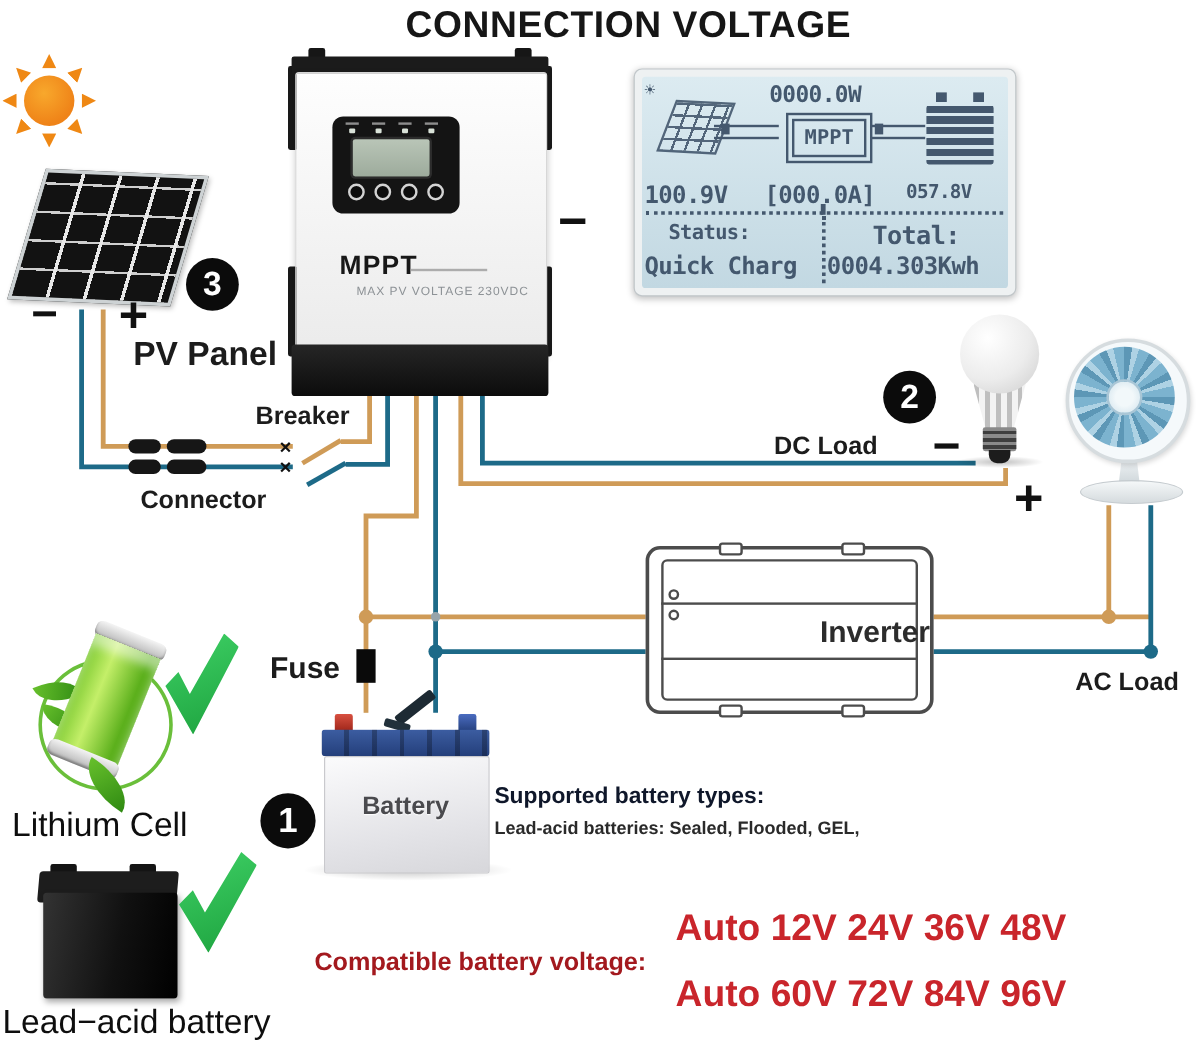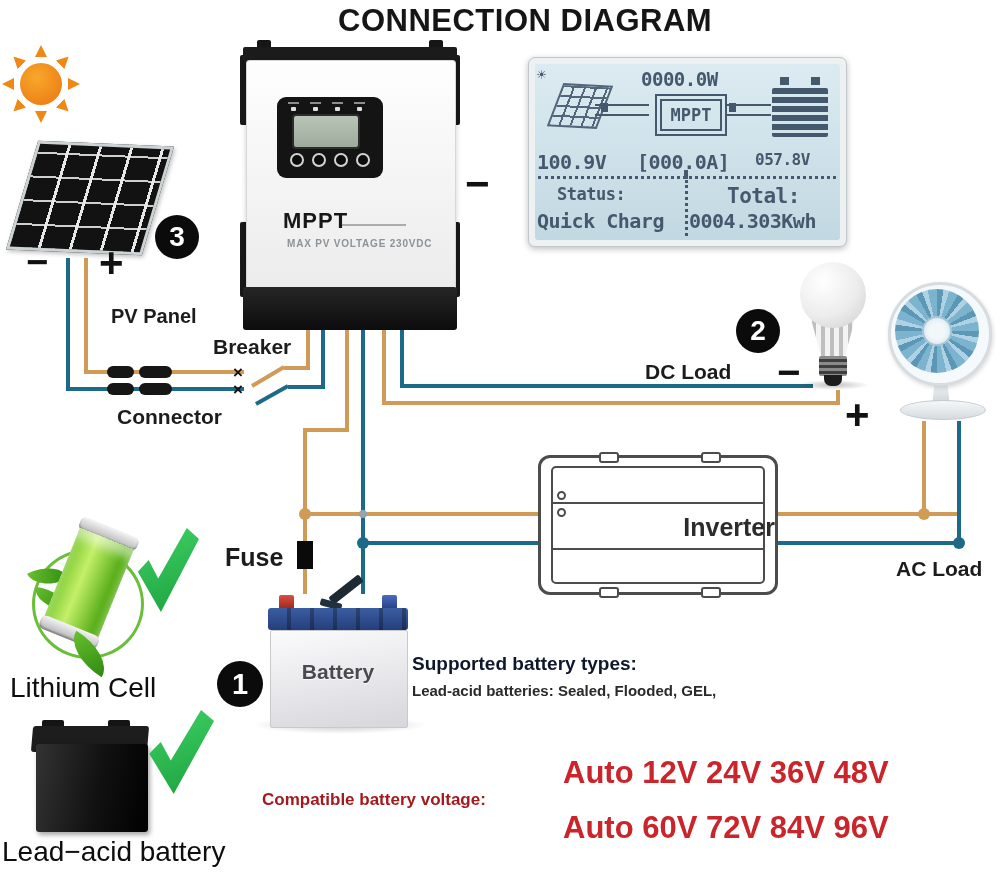--- a/index.html
+++ b/index.html
@@ -43,21 +43,21 @@
     background:linear-gradient(#262626,#0c0c0c);}
   .ctrl-face{left:277px;top:97px;width:106px;height:81px;background:#141414;border-radius:9px;}
   .ctrl-face .tick{position:absolute;top:5px;width:11px;height:2px;background:#8d8d8d;}
   .ctrl-face .led{position:absolute;top:10px;width:5px;height:4px;background:#d9e2d8;border-radius:1px;}
   .ctrl-screen{position:absolute;left:17px;top:19px;width:64px;height:31px;border-radius:2px;
     background:linear-gradient(#b9c5b7,#9dab9c);box-shadow:0 0 0 2px #2c2c2c;}
   .ctrl-btn{position:absolute;top:56px;width:14px;height:14px;border-radius:50%;background:#0c0c0c;
     border:2px solid #d3d3d3;box-sizing:border-box;}
   .ctrl-brand{left:283px;top:208px;font-size:22px;font-weight:700;letter-spacing:1px;color:#181818;}
   .ctrl-sub{left:342px;top:224px;width:64px;height:2px;background:#9b9b9b;opacity:.8;}
-  .ctrl-spec{left:287px;top:238px;font-size:10px;font-weight:700;letter-spacing:.8px;color:#8d9296;text-align:right;}
+  .ctrl-spec{left:297px;top:238px;font-size:10px;font-weight:400;letter-spacing:.8px;color:#8d9296;text-align:right;}
   
   .lcd{left:528px;top:57px;width:317px;height:188px;background:#eef1f2;border:1px solid #c0c6c9;
     border-radius:7px;box-shadow:0 2px 6px rgba(0,0,0,.25);
     font-family:"DejaVu Sans Mono",monospace;color:var(--lcd-text);font-weight:700;}
   .lcd .screen{position:absolute;inset:6px;border-radius:3px;
     background:linear-gradient(#dcebf1,#c2d8e2);}
   .lcd .t{position:absolute;white-space:nowrap;letter-spacing:-.5px;}
   .lcd .miniPanel{position:absolute;left:26px;top:26px;width:46px;height:40px;border:2px solid var(--lcd-text);
     transform:rotate(3deg) skewX(-18deg);
     background:repeating-linear-gradient(90deg,transparent 0 9px,var(--lcd-text) 9px 11px),
@@ -140,21 +140,21 @@
   .pb{left:28px;top:724px;width:134px;height:112px;}
   .pb .lid{position:absolute;left:4px;top:2px;width:116px;height:26px;background:#1d1d1d;border-radius:3px;
     transform:skewX(-5deg);}
   .pb .cap{position:absolute;top:-4px;width:22px;height:8px;background:#141414;border-radius:2px;}
   .pb .bodyb{position:absolute;left:8px;top:20px;width:112px;height:88px;border-radius:3px;
     background:linear-gradient(100deg,#333 0%,#111 55%,#000);box-shadow:2px 3px 5px rgba(0,0,0,.35);}
   
   .types-h{left:412px;top:653px;font-size:19px;font-weight:700;color:#0f172a;}
   .types-l{position:absolute;font-size:15px;font-weight:700;color:#2a2a2a;}
   .red-big{position:absolute;font-size:31px;font-weight:600;color:var(--accent-red);white-space:nowrap;}
-  .red-small{left:262px;top:790px;font-size:17px;font-weight:700;color:var(--dark-red);text-align:right;}
+  .red-small{left:262px;top:790px;font-size:21px;font-weight:700;color:var(--dark-red);text-align:right;}
   .bigname{position:absolute;font-size:28px;font-weight:400;color:#0e0e0e;white-space:nowrap;}
 </style>
 </head>
 <body>
 
 <div id="stage">
 
   <svg class="abs" width="1002" height="872" style="left:0;top:0" viewBox="0 0 1002 872">
     <g fill="none" stroke-width="4">
       <polyline points="86,258 86,372 244,372" style="stroke:var(--wire-orange)"></polyline>
@@ -176,39 +176,39 @@
       <line x1="959" y1="543" x2="959" y2="421" style="stroke:var(--wire-blue)"></line>
     </g>
     <circle cx="305" cy="514" r="6" style="fill:var(--wire-orange)"></circle>
     <circle cx="924" cy="514" r="6" style="fill:var(--wire-orange)"></circle>
     <circle cx="363" cy="543" r="6" style="fill:var(--wire-blue)"></circle>
     <circle cx="959" cy="543" r="6" style="fill:var(--wire-blue)"></circle>
     <circle cx="363" cy="514" r="4" fill="#97a4ab"></circle>
     <rect x="297" y="541" width="16" height="28" fill="#0a0a0a"></rect>
   </svg>
 
-  <div class="lbl" id="title">CONNECTION DIAGRAM</div>
+  <div class="lbl" id="title">CONNECTION VOLTAGE</div>
 
   <div class="abs sun">
     <span class="ray" style="--r:0deg"></span>
       <span class="ray" style="--r:45deg"></span>
     <span class="ray" style="--r:90deg"></span>
       <span class="ray" style="--r:135deg"></span>
     <span class="ray" style="--r:180deg"></span>
       <span class="ray" style="--r:225deg"></span>
     <span class="ray" style="--r:270deg"></span>
       <span class="ray" style="--r:315deg"></span>
     <span class="core"></span>
   </div>
 
   <div class="abs pv-panel"></div>
   <div class="badge" style="left:155px;top:215px;width:44px;height:44px;font-size:28px;">3</div>
   <span class="sign" style="left:26px;top:243px;font-size:38px;">−</span>
   <span class="sign" style="left:99px;top:242px;font-size:42px;">+</span>
-  <div class="lbl" style="left:111px;top:305px;font-size:20px;">PV Panel</div>
+  <div class="lbl" style="left:111px;top:279px;font-size:28px;">PV Panel</div>
 
   <div class="mc4" style="left:107px;top:366px;width:27px;"></div>
   <div class="mc4" style="left:139px;top:366px;width:33px;"></div>
   <div class="mc4" style="left:107px;top:383px;width:27px;"></div>
   <div class="mc4" style="left:139px;top:383px;width:33px;"></div>
   <span class="xmark" style="left:233px;top:364px;">×</span>
   <span class="xmark" style="left:233px;top:381px;">×</span>
   <div class="lbl" style="left:213px;top:335px;font-size:21px;">Breaker</div>
   <div class="lbl" style="left:117px;top:405px;font-size:21px;">Connector</div>
 

